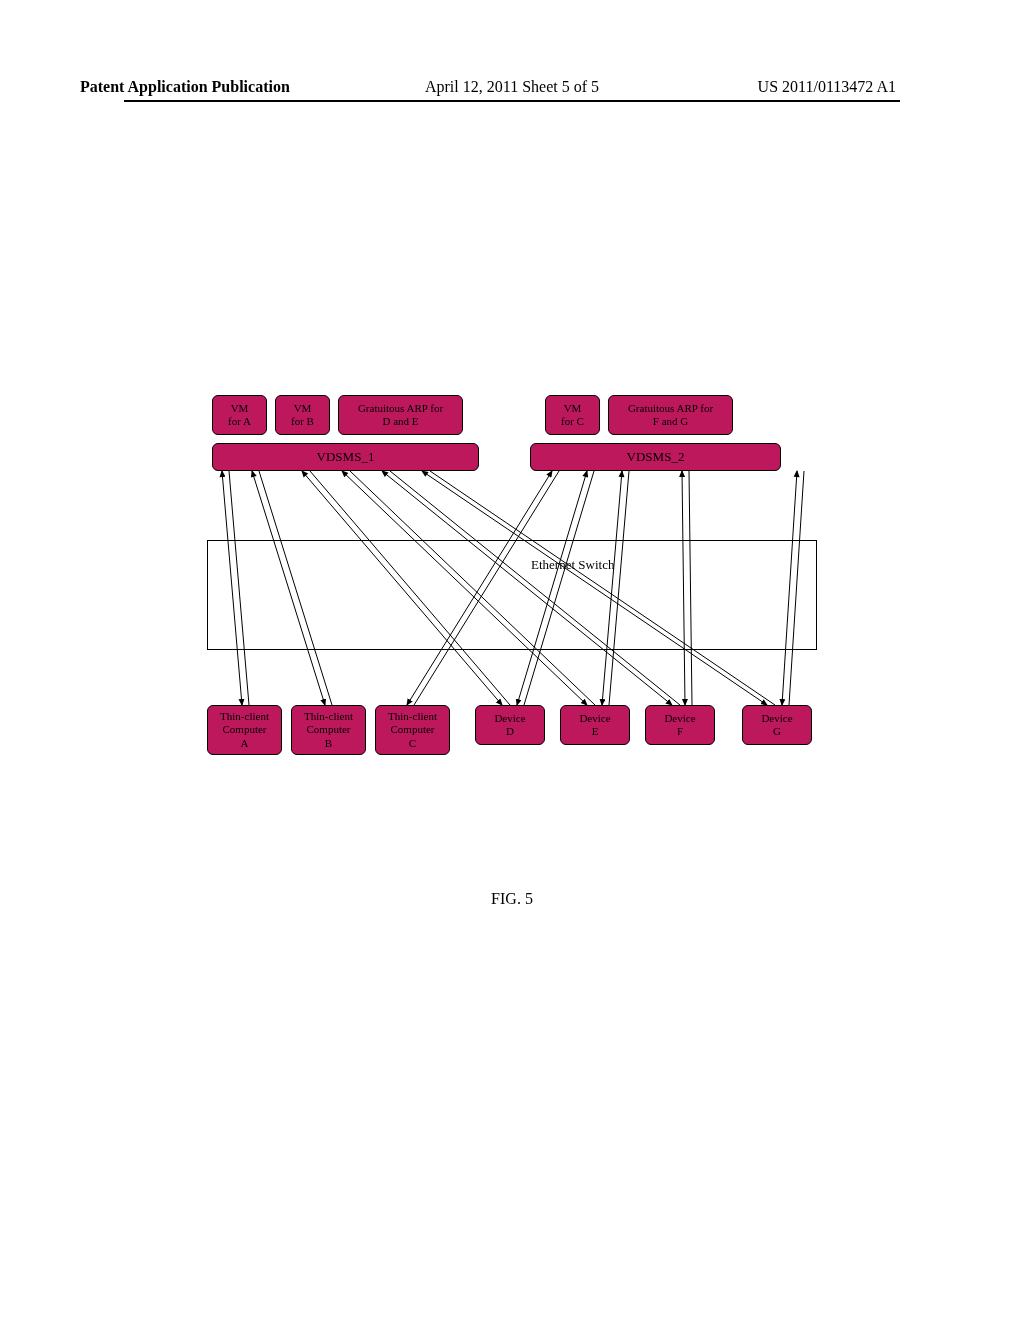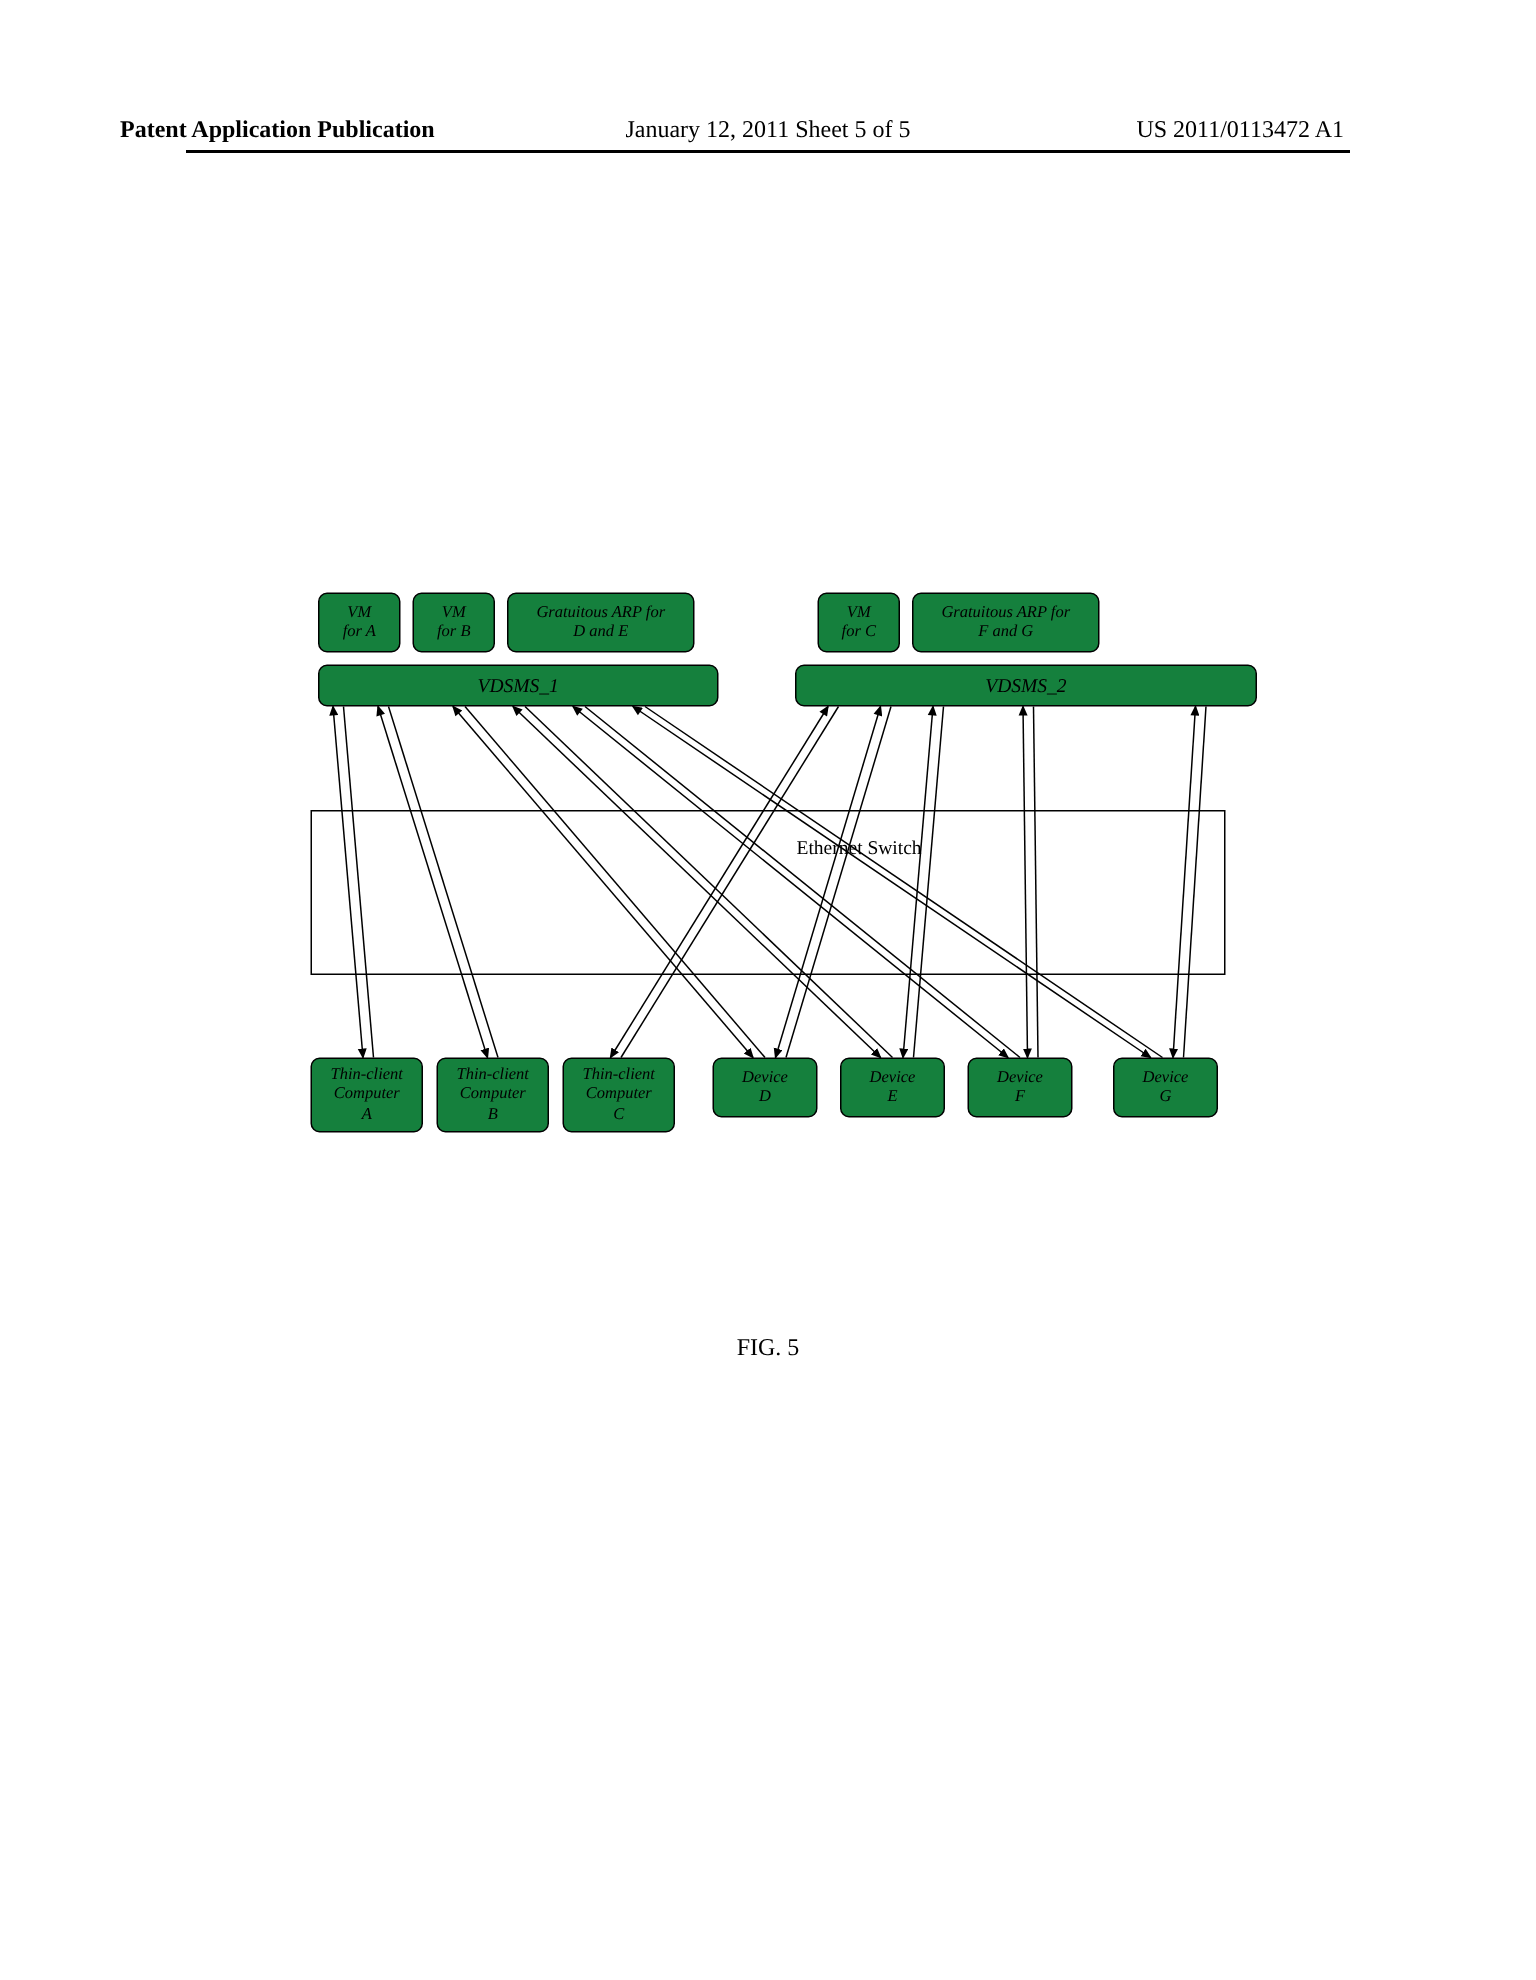--- a/index.html
+++ b/index.html
@@ -48,38 +48,37 @@
       position: absolute;
       top: 395px;
       left: 207px;
       width: 610px;
       height: 405px;
     }
     .box {
       position: absolute;
       border: 1px solid black;
       border-radius: 6px;
-      background: #15803d;
+      background: #be185d;
       display: flex;
       align-items: center;
       justify-content: center;
       text-align: center;
       font-size: 11px;
       line-height: 1.2;
       padding: 2px;
-      font-style: italic;
     }
     .vm-a { top: 0; left: 5px; width: 55px; height: 40px; }
     .vm-b { top: 0; left: 68px; width: 55px; height: 40px; }
     .arp-de { top: 0; left: 131px; width: 125px; height: 40px; }
     .vm-c { top: 0; left: 338px; width: 55px; height: 40px; }
     .arp-fg { top: 0; left: 401px; width: 125px; height: 40px; }
     
     .vdsms1 { top: 48px; left: 5px; width: 267px; height: 28px; font-size: 13px; }
-    .vdsms2 { top: 48px; left: 323px; width: 308px; height: 28px; font-size: 13px; }
+    .vdsms2 { top: 48px; left: 323px; width: 251px; height: 28px; font-size: 13px; }
     
     .switch {
       position: absolute;
       top: 145px;
       left: 0;
       width: 610px;
       height: 110px;
       border: 1px solid black;
       background: transparent;
     }
@@ -117,21 +116,21 @@
       z-index: 1;
     }
     
     .box { z-index: 2; }
   </style>
 </head>
 <body>
 
 <div class="header">
   <span class="header-left">Patent Application Publication</span>
-  <span class="header-center">January 12, 2011  Sheet 5 of 5</span>
+  <span class="header-center">April 12, 2011  Sheet 5 of 5</span>
   <span class="header-right">US 2011/0113472 A1</span>
 </div>
 <div class="header-line"></div>
 
 <div class="diagram-container">
 
   <svg class="connections">
     <defs>
       <marker id="arrow" markerWidth="8" markerHeight="8" refX="6" refY="3" orient="auto">
         <path d="M0,0 L0,6 L7,3 z" fill="black"></path>

